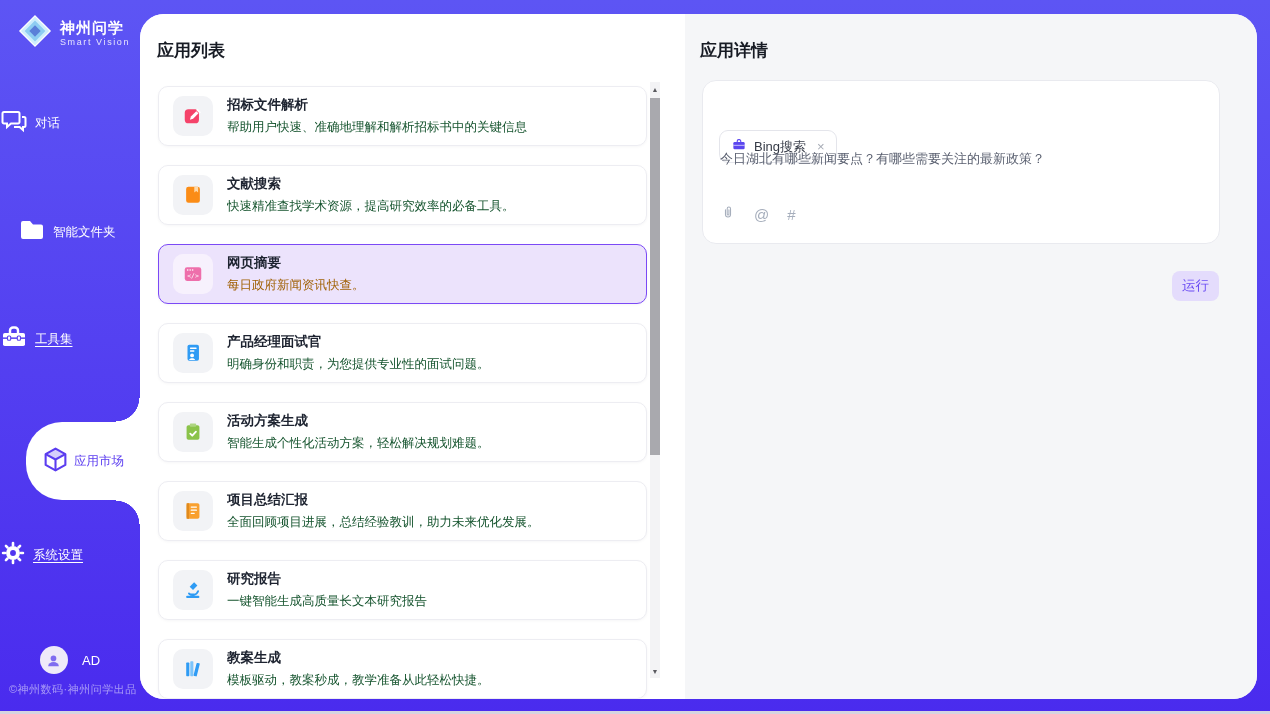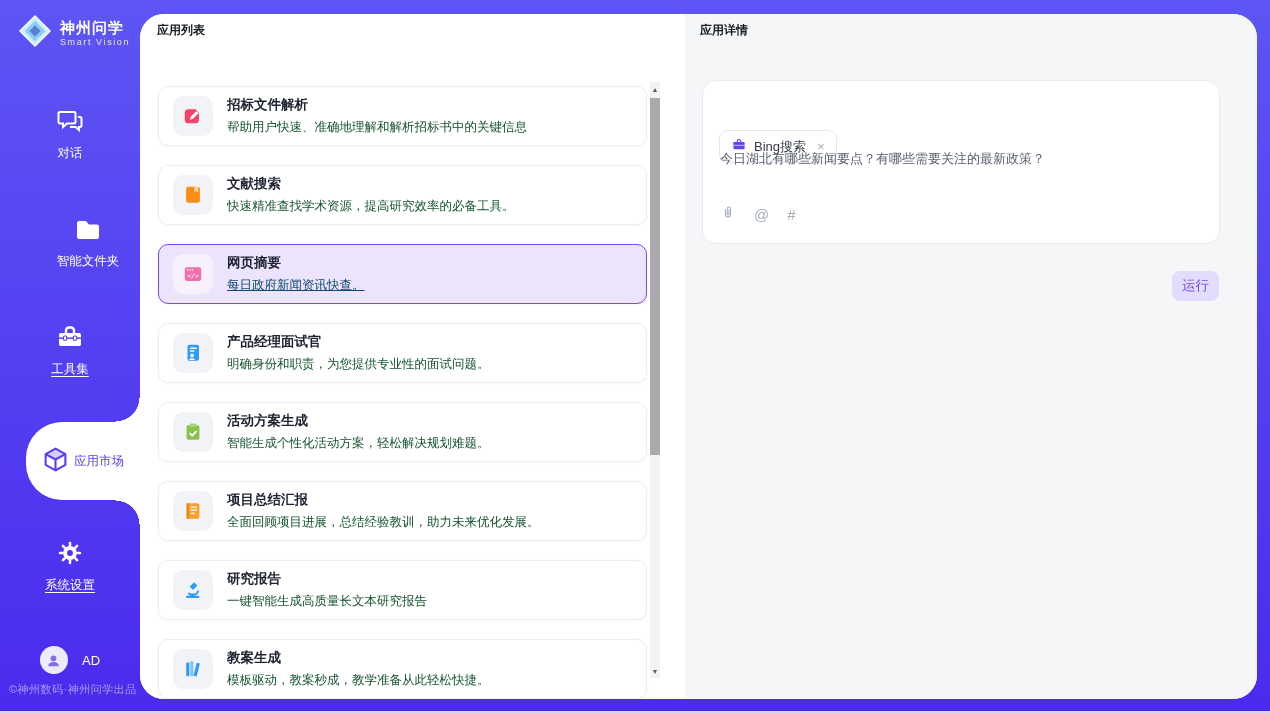--- a/index.html
+++ b/index.html
@@ -11,21 +11,21 @@
     -webkit-font-smoothing:antialiased;
   }
   
   .bottom-edge { position:absolute; left:0; right:0; bottom:0; height:3px; background:#d5d4e0; z-index:9; }
 
   
   .sidebar { position:absolute; left:0; top:0; width:140px; height:714px; z-index:2; }
   .brand { position:absolute; top:14px; left:18px; display:flex; align-items:center; gap:8px; }
   .brand-name { color:#fff; font-size:15px; font-weight:700; letter-spacing:1px; line-height:1.15; }
   .brand-sub { color:rgba(255,255,255,.85); font-size:9px; letter-spacing:1.6px; }
-  .nav-item { position:absolute; left:0; width:140px; display:flex; flex-direction:column; align-items:center; gap:7px; cursor:pointer; }
+  .nav-item { position:absolute; left:0; width:140px; display:flex; flex-direction:row; align-items:center; gap:7px; cursor:pointer; }
   .nav-label { color:#fff; font-size:12.5px; }
   .nav-label.underlined { text-decoration:underline; text-underline-offset:3px; }
   .nav-chat { top:108px; } .nav-folder { top:218px;margin-left:18px; } .nav-tools { top:324px; } .nav-settings { top:540px; }
 
   .active-tab { position:absolute; left:26px; right:0; top:422px; height:78px; background:#fff;
     border-radius:36px 0 0 36px; display:flex; flex-direction:row; align-items:center; justify-content:center; gap:5px; cursor:pointer; }
   .active-tab .nav-label { color:#5b3df0; }
   .fillet { position:absolute; right:0; width:24px; height:24px; z-index:1; }
   .fillet-top { top:398px; background:radial-gradient(circle at 0 0, rgba(0,0,0,0) 23px, #ffffff 23.5px); }
   .fillet-bottom { top:500px; background:radial-gradient(circle at 0 100%, rgba(0,0,0,0) 23px, #ffffff 23.5px); }
@@ -34,31 +34,31 @@
   .avatar { width:28px; height:28px; border-radius:50%; background:#eeeaf9; display:flex; align-items:center; justify-content:center; }
   .user-name { color:#fff; font-size:13px; }
   .side-footer { position:absolute; left:9px; top:682px; color:rgba(255,255,255,.5); font-size:11px; letter-spacing:.5px; }
 
   
   .content { position:absolute; left:140px; top:14px; width:1117px; height:685px; border-radius:24px;
     overflow:hidden; display:flex; z-index:3; background:#fff; }
 
   
   .list-panel { width:545px; background:#fff; position:relative; flex:none; }
-  .panel-title { position:absolute; left:17px; top:8px; font-size:12px; font-weight:700; color:#171b24; }
+  .panel-title { position:absolute; left:17px; top:25px; font-size:17px; font-weight:700; color:#171b24; }
   .cards { position:absolute; left:18px; top:72px; width:489px; }
   .app-card { height:60px; border:1px solid #ededf2; border-radius:10px; background:#fff; margin-bottom:19px;
     display:flex; align-items:center; padding-left:14px; box-shadow:0 1px 3px rgba(30,30,60,.04); cursor:pointer; }
   .app-card.selected { background:#ece3fc; border:1.5px solid #7b49f6; }
   .icon-box { width:40px; height:40px; border-radius:10px; background:#f2f3f6; display:flex; align-items:center; justify-content:center; flex:none; }
   .app-card.selected .icon-box { background:#f7f1fd; }
   .card-text { margin-left:14px; display:flex; flex-direction:column; gap:5px; overflow:hidden; }
   .card-title { font-size:13.5px; font-weight:700; color:#1d2330; white-space:nowrap; }
   .card-desc { font-size:12.5px; color:#14532d; white-space:nowrap; }
-  .app-card.selected .card-desc { color:#0c4a6e;text-decoration:underline; }
+  .app-card.selected .card-desc { color:#a16207; }
 
   
   .scrollbar { position:absolute; left:510px; top:68px; width:10px; height:596px; background:#f3f3f5; }
   .sb-btn { position:absolute; left:0; width:10px; height:14px; display:flex; align-items:center; justify-content:center;
     color:#5a5a5f; font-size:7px; cursor:pointer; }
   .sb-up { top:0; } .sb-down { bottom:0; }
   .sb-thumb { position:absolute; left:0; top:16px; width:10px; height:357px; background:#a9a9ae; cursor:pointer; }
 
   
   .detail-panel { flex:1; background:#f5f6f8; position:relative; }

